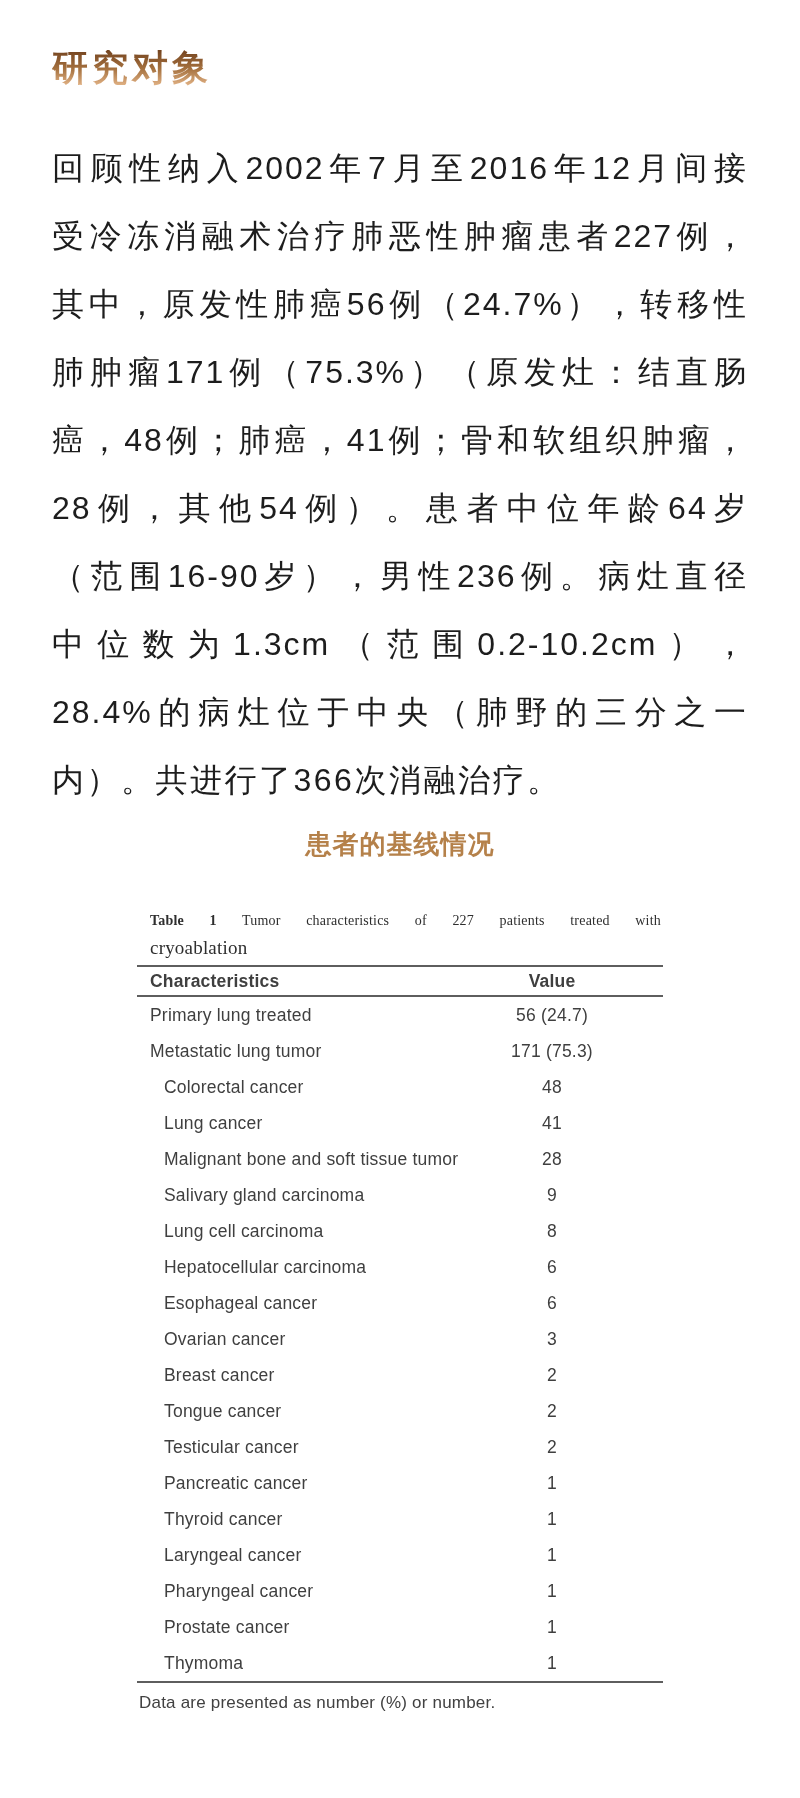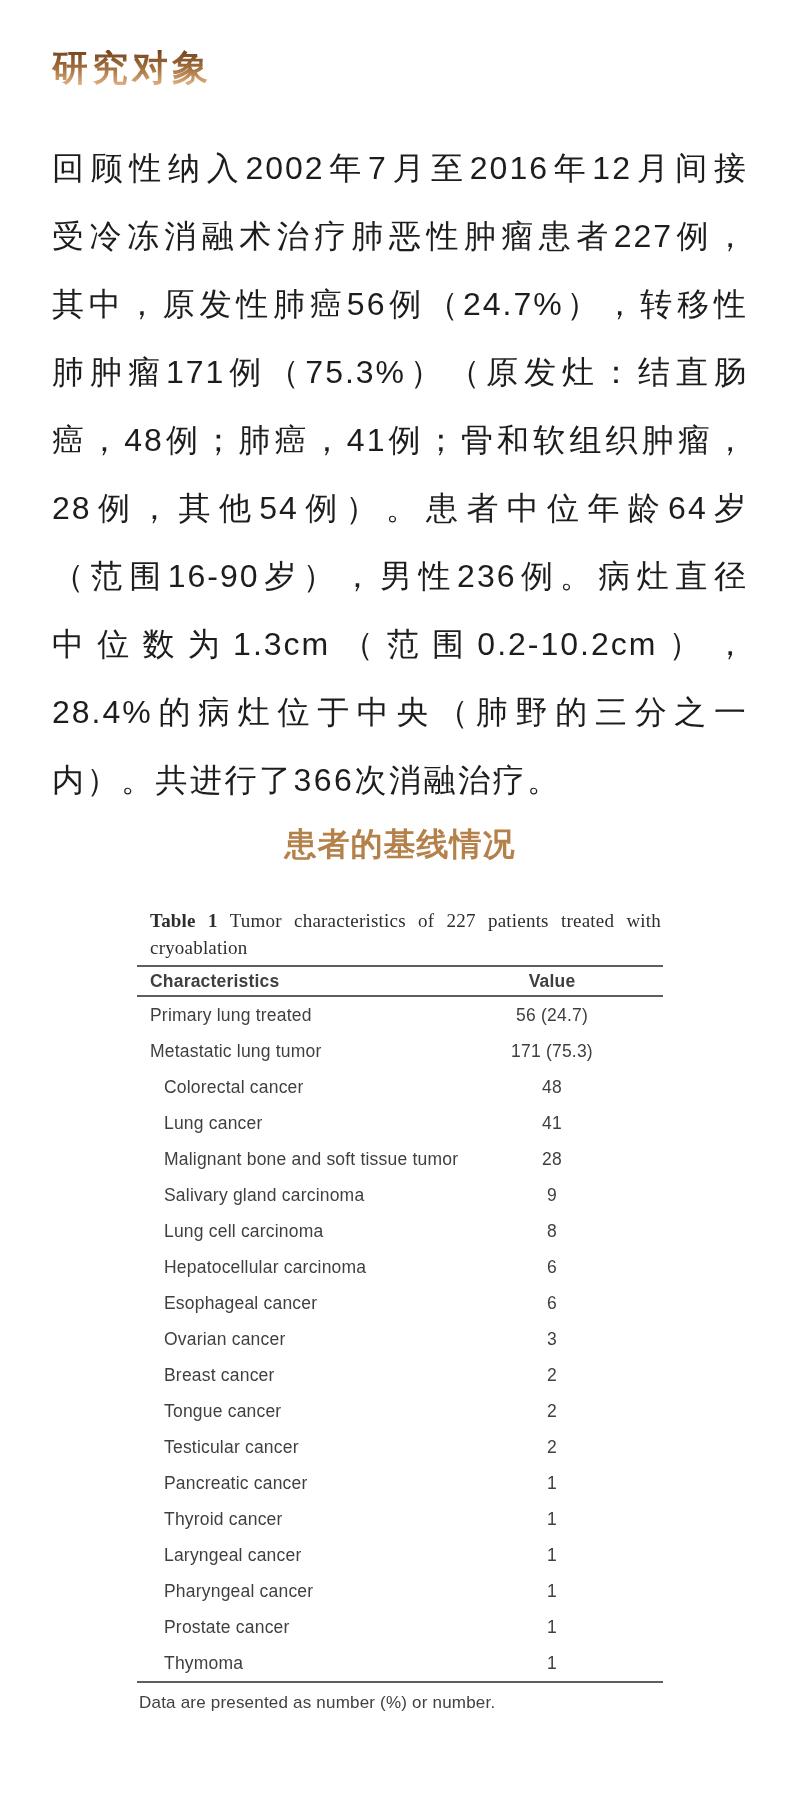--- a/index.html
+++ b/index.html
@@ -33,37 +33,37 @@
     text-align:justify;text-align-last:justify;
     overflow:visible;
   }
   .pline:last-child{
     text-align-last:left;letter-spacing:2.5px;
   }
 
   
   .subtitle{
     margin-top:17px;height:26px;line-height:26px;
-    text-align:center;font-size:32px;font-weight:700;
+    text-align:center;font-size:26px;font-weight:700;
     color:#b5814a;letter-spacing:1px;
   }
 
   
   .scan{
     position:absolute;left:137px;top:906px;width:526px;
     color:#3f3f3f;
     filter:blur(0.35px);
     letter-spacing:0.2px;
   }
   .cap{
     font-family:"Liberation Serif","DejaVu Serif",serif;
     color:#2e2e2e;padding:0 2px 0 13px;
   }
   .cap-l1{
-    font-size:19px;line-height:29px;height:29px;white-space:nowrap;
+    font-size:14px;line-height:29px;height:29px;white-space:nowrap;
     text-align:justify;text-align-last:justify;
   }
   .cap-l2{font-size:19px;line-height:26px;height:26px;}
   .cap b{font-weight:700;}
   .rule{height:2px;background:#5e5e5e;width:526px;}
   .rule-top{margin-top:4px;}
   .thead{position:relative;height:28px;line-height:28px;font-size:17.5px;font-weight:bold;}
   .thead .lbl{padding-left:13px;}
   .trows{display:block;}
   .trow{position:relative;height:36px;line-height:36px;font-size:17.5px;}

